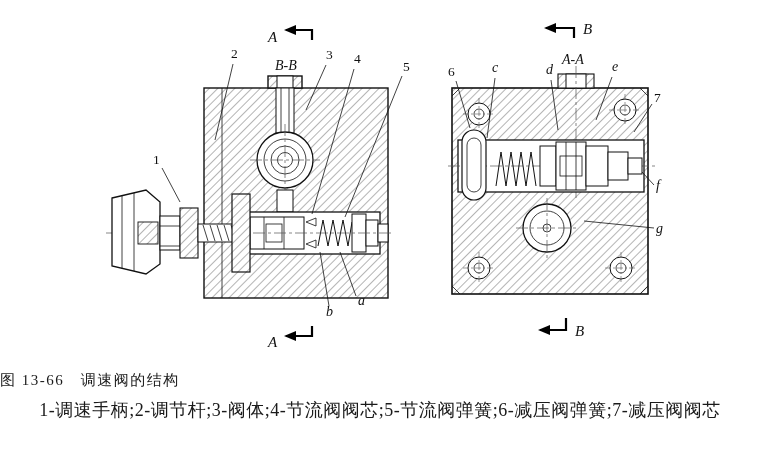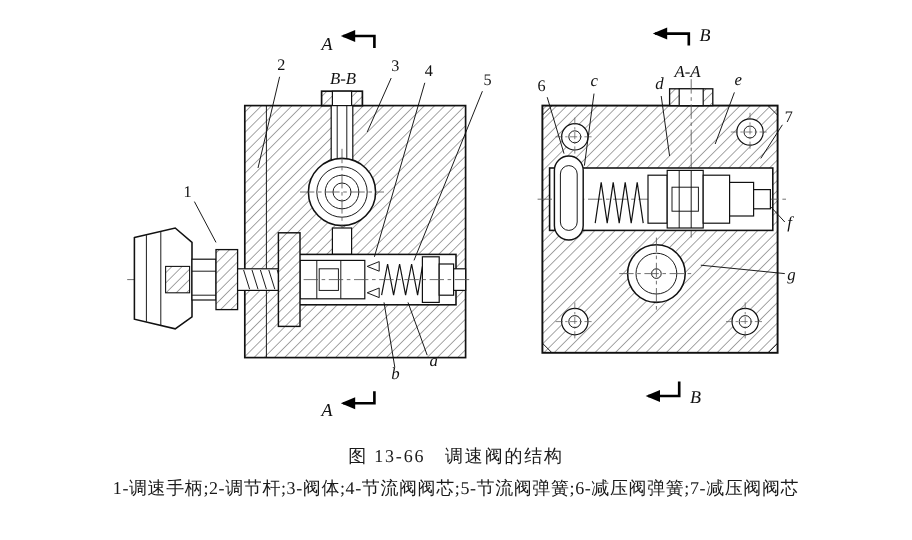--- a/index.html
+++ b/index.html
@@ -15,26 +15,26 @@
   .cl      { stroke:#555; stroke-width:0.7; stroke-dasharray:12 3 3 3; fill:none; }
   .clsm    { stroke:#555; stroke-width:0.6; stroke-dasharray:6 2 2 2; fill:none; }
   .leader  { stroke:#111; stroke-width:0.8; fill:none; }
   .mark    { stroke:#000; stroke-width:2.2; fill:none; }
   .arrow   { fill:#000; stroke:none; }
   .num     { font:13.5px "Liberation Serif","DejaVu Serif",serif; fill:#111; }
   .ltr     { font:italic 14px "Liberation Serif","DejaVu Serif",serif; fill:#111; }
   .viewlbl { font:italic 14px "Liberation Serif","DejaVu Serif",serif; fill:#111; }
   .marklbl { font:italic 15px "Liberation Serif","DejaVu Serif",serif; fill:#111; }
   .caption {
-    position:absolute; top:371px; left:0; width:100%; text-align:center;
+    position:absolute; top:371px; left:0; width:100%; 
     font-size:15px; letter-spacing:1.5px; color:#1a1a1a;
   }
   .legend {
     position:absolute; top:398px; left:0; width:100%; text-align:center;
-    font-size:15px; letter-spacing:0.5px; color:#1a1a1a;
+    font-size:18px; letter-spacing:0.5px; color:#1a1a1a;
   }
 </style>
 </head>
 <body>
 
 <div class="page">
 
   <svg width="760" height="362" viewBox="0 0 760 362">
     <defs>
       <pattern id="hatch" width="6" height="6" patternUnits="userSpaceOnUse" patternTransform="rotate(45)">

